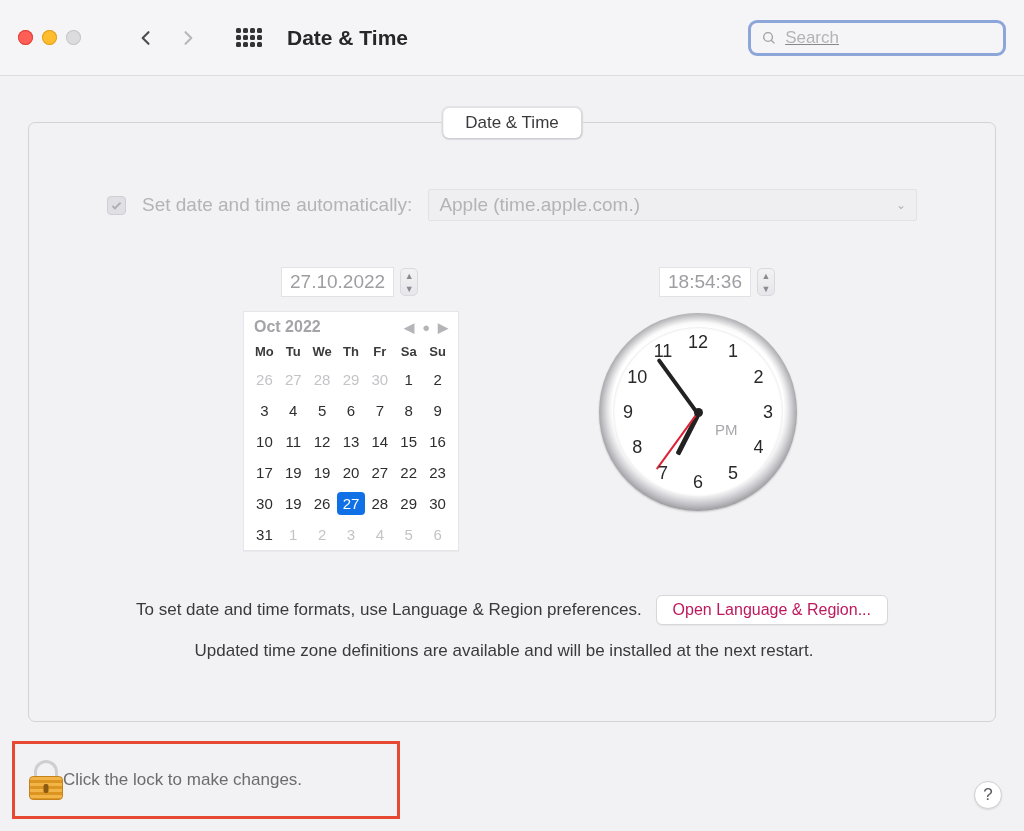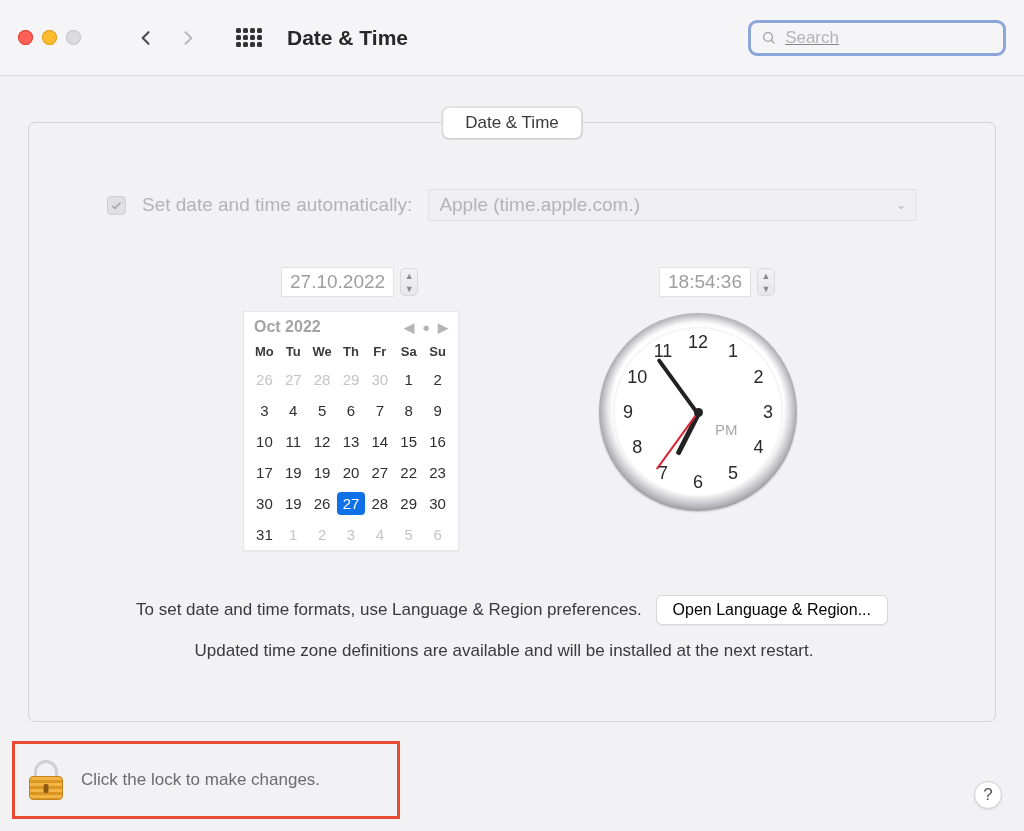--- a/index.html
+++ b/index.html
@@ -169,35 +169,35 @@
 
   
   .footer-line1 {
     position:absolute; bottom:96px; left:0; right:0;
     display:flex; justify-content:center; align-items:center; gap:14px;
     font-size:17px; color:#3a3a3c;
   }
   .lang-btn {
     height:30px; padding:0 16px;
     background:#fff; border:1px solid #d7d6da; border-radius:6px;
-    font-size:16px; color:#000000;
+    font-size:16px; color:#be185d;
     box-shadow: 0 1px 1px rgba(0,0,0,.05);
   }
   .footer-line2 {
     position:absolute; bottom:60px; left:0; right:16px;
     text-align:center; font-size:17px; color:#3a3a3c;
   }
 
   
   .lock-row {
     position:absolute; left:12px; bottom:12px;
     width:388px; height:78px;
     border:3px solid #e74a32;
     display:flex; align-items:center;
-    padding:0 14px; gap:18px;
+    padding:0 14px; 
   }
   .lock-row .txt { font-size:17px; color:#6c6b6f; }
   .lock-icon { width:34px; height:40px; position:relative; }
   .lock-body {
     position:absolute; bottom:0; width:34px; height:24px;
     background: repeating-linear-gradient(#f3b447 0 3px, #dd9522 3px 6px);
     border:1px solid #c6831b; border-radius:4px;
   }
   .lock-shackle {
     position:absolute; top:0; left:5px; width:24px; height:22px;

